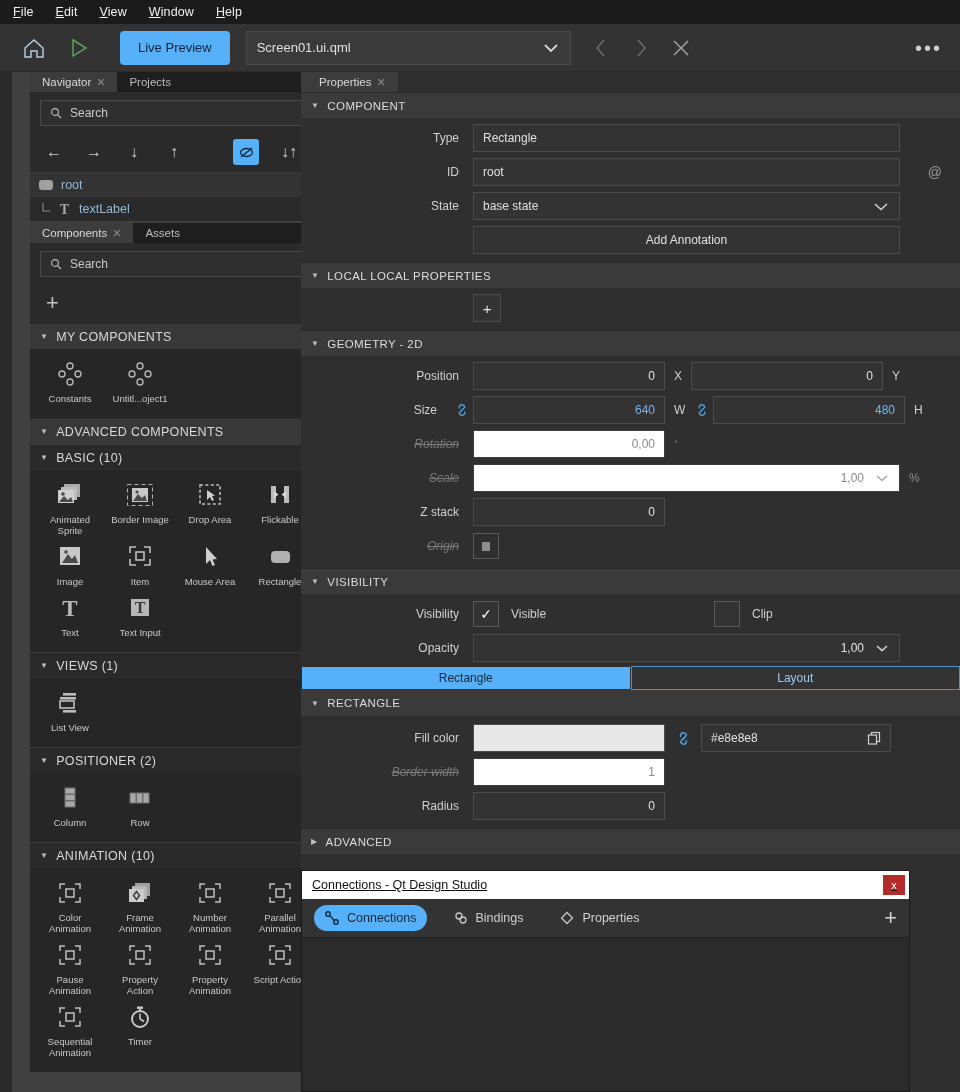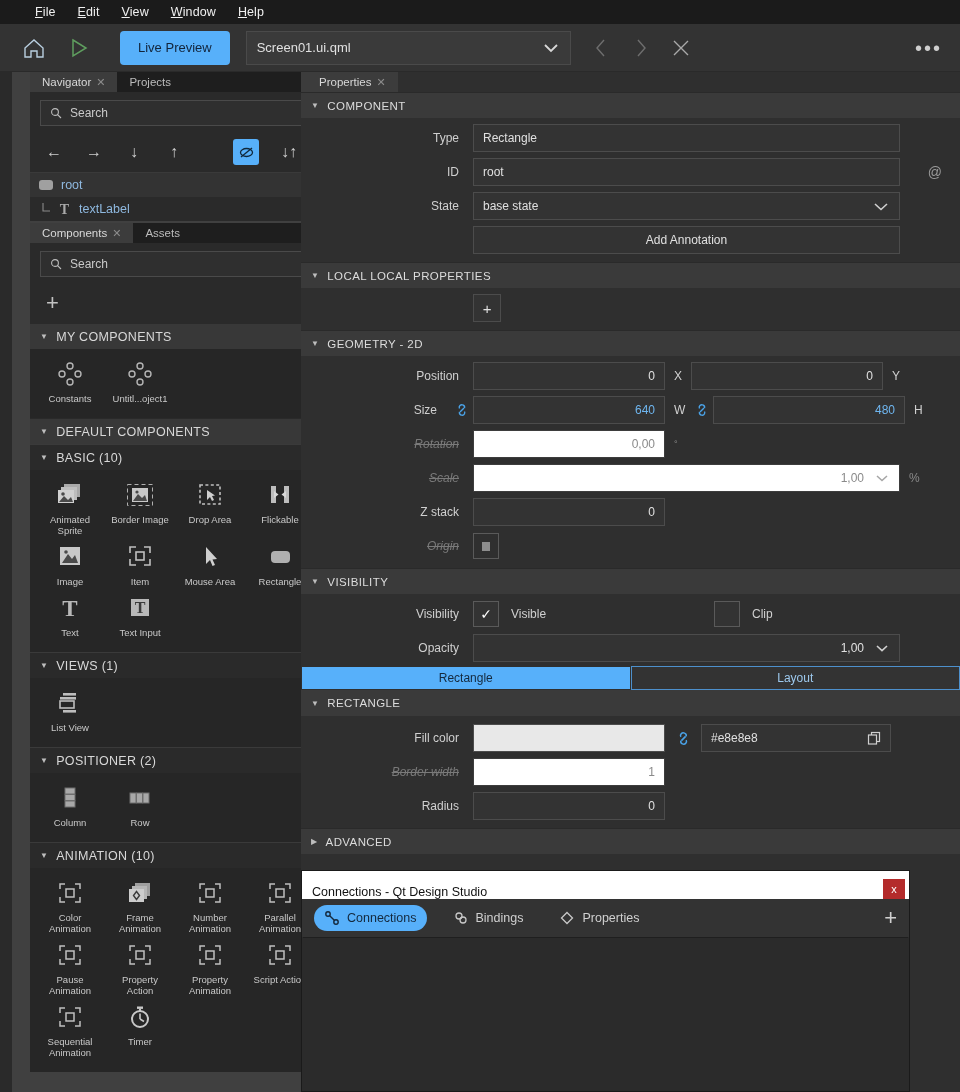--- a/index.html
+++ b/index.html
@@ -8,21 +8,21 @@
     background: #2a2a2a;
     font-family: "Liberation Sans", sans-serif;
     color: #d4d4d4;
     overflow: hidden;
   }
   body { position: relative; }
 
   
   .menubar {
     height: 24px; background: #1b1b1b;
-    display: flex; align-items: center; padding-left: 24px; gap: 0px;
+    display: flex; align-items: center; padding-left: 2px; gap: 0px;
   }
   .menu-item {
     font-size: 12.5px; color: #f0f0f0; padding: 3px 11px;
     cursor: default; letter-spacing: .1px;
   }
   .menu-item .u { text-decoration: underline; }
 
   
   .toolbar {
     height: 48px; background: #333333;
@@ -142,21 +142,21 @@
   }
   .seg .s.on { background: #57b0fa; color: #14293d; }
   .seg .s.off { background: #333333; color: #9dc9ee; border-color: #4d90cc; }
 
   .swatch { height: 28px; background: #e8e8e8; border: 1px solid #4c4c4c; cursor: pointer; }
   .copy-ic { margin-left: auto; color: #cfcfcf; font-size: 12px; cursor: pointer; }
   .p-sec.collapsed .caret { transform: none; }
 
   
   .dialog { position: absolute; left: 301px; top: 870px; width: 609px; height: 222px; background: #2b2b2b; border: 1px solid #1a1a1a; }
-  .dlg-title { height: 28px; background: #ffffff; display: flex; align-items: flex-end; padding-left: 10px; font-size: 12.5px; color: #111111; }
+  .dlg-title { height: 28px; background: #ffffff; display: flex; align-items: center; padding-left: 10px; font-size: 12.5px; color: #111111; text-decoration: underline; }
   .dlg-close { margin-left: auto; width: 22px; height: 20px; margin-right: 4px; background: #b42b2b; color: #ffffff; display: flex; align-items: center; justify-content: center; font-size: 11px; cursor: pointer; }
   .dlg-tabs { height: 38px; background: #333333; display: flex; align-items: center; padding: 0 12px; gap: 16px; }
   .dtab { display: flex; align-items: center; gap: 7px; font-size: 12.5px; color: #d0d0d0; padding: 5px 10px; border-radius: 13px; cursor: pointer; }
   .dtab.on { background: #57b0fa; color: #14293d; }
   .dlg-plus { margin-left: auto; font-size: 22px; color: #d0d0d0; font-weight: 300; cursor: pointer; line-height: 1; }
   .dlg-body { position: absolute; left: 1px; right: 1px; top: 66px; bottom: 1px; background: #2b2b2b; border-top: 1px solid #1f1f1f; }
 
   svg { display: block; }
 </style>
 </head>
@@ -328,21 +328,21 @@
                 <circle cx="22" cy="14" r="3" fill="none" stroke="#b4b4b4" stroke-width="1.4"></circle>
                 <circle cx="14" cy="22" r="3" fill="none" stroke="#b4b4b4" stroke-width="1.4"></circle>
               </svg>
           </span>
           <span class="cl">Untitl...oject1</span>
         </div>
       </div>
 
       <div class="sec-header">
         <span class="caret">▼</span>
-        <span>DEFAULT COMPONENTS</span>
+        <span>ADVANCED COMPONENTS</span>
       </div>
 
       <div class="sec-header sub">
         <span class="caret">▼</span>
         <span>BASIC (10)</span>
       </div>
       <div class="grid">
         <div class="cell">
           <span class="ic">
             <svg width="28" height="26" viewBox="0 0 28 26">

